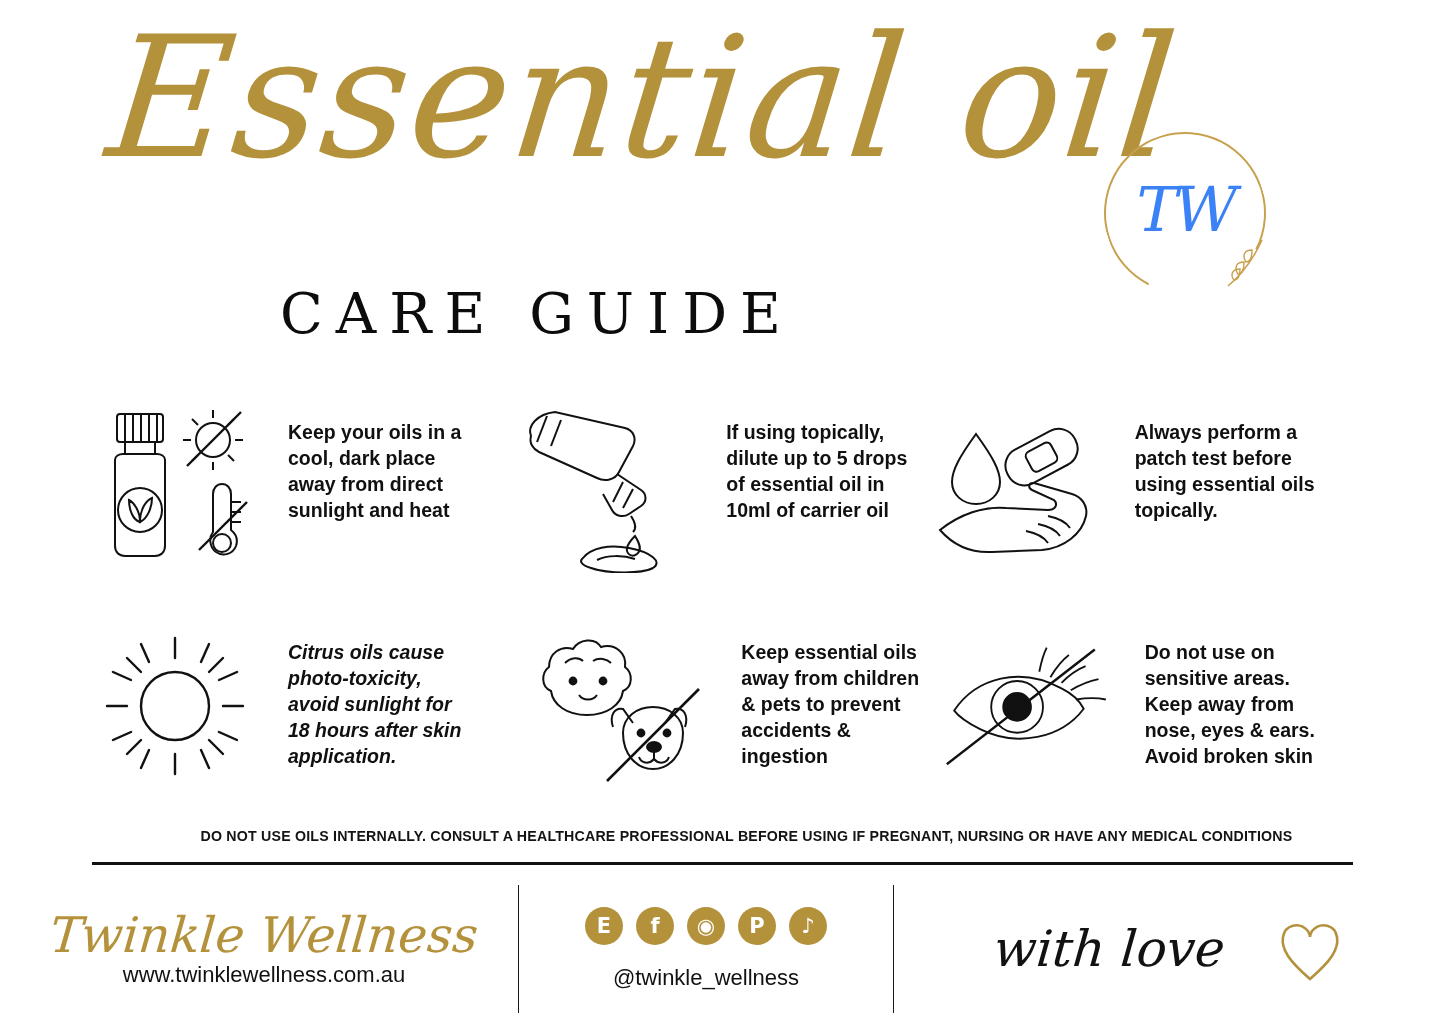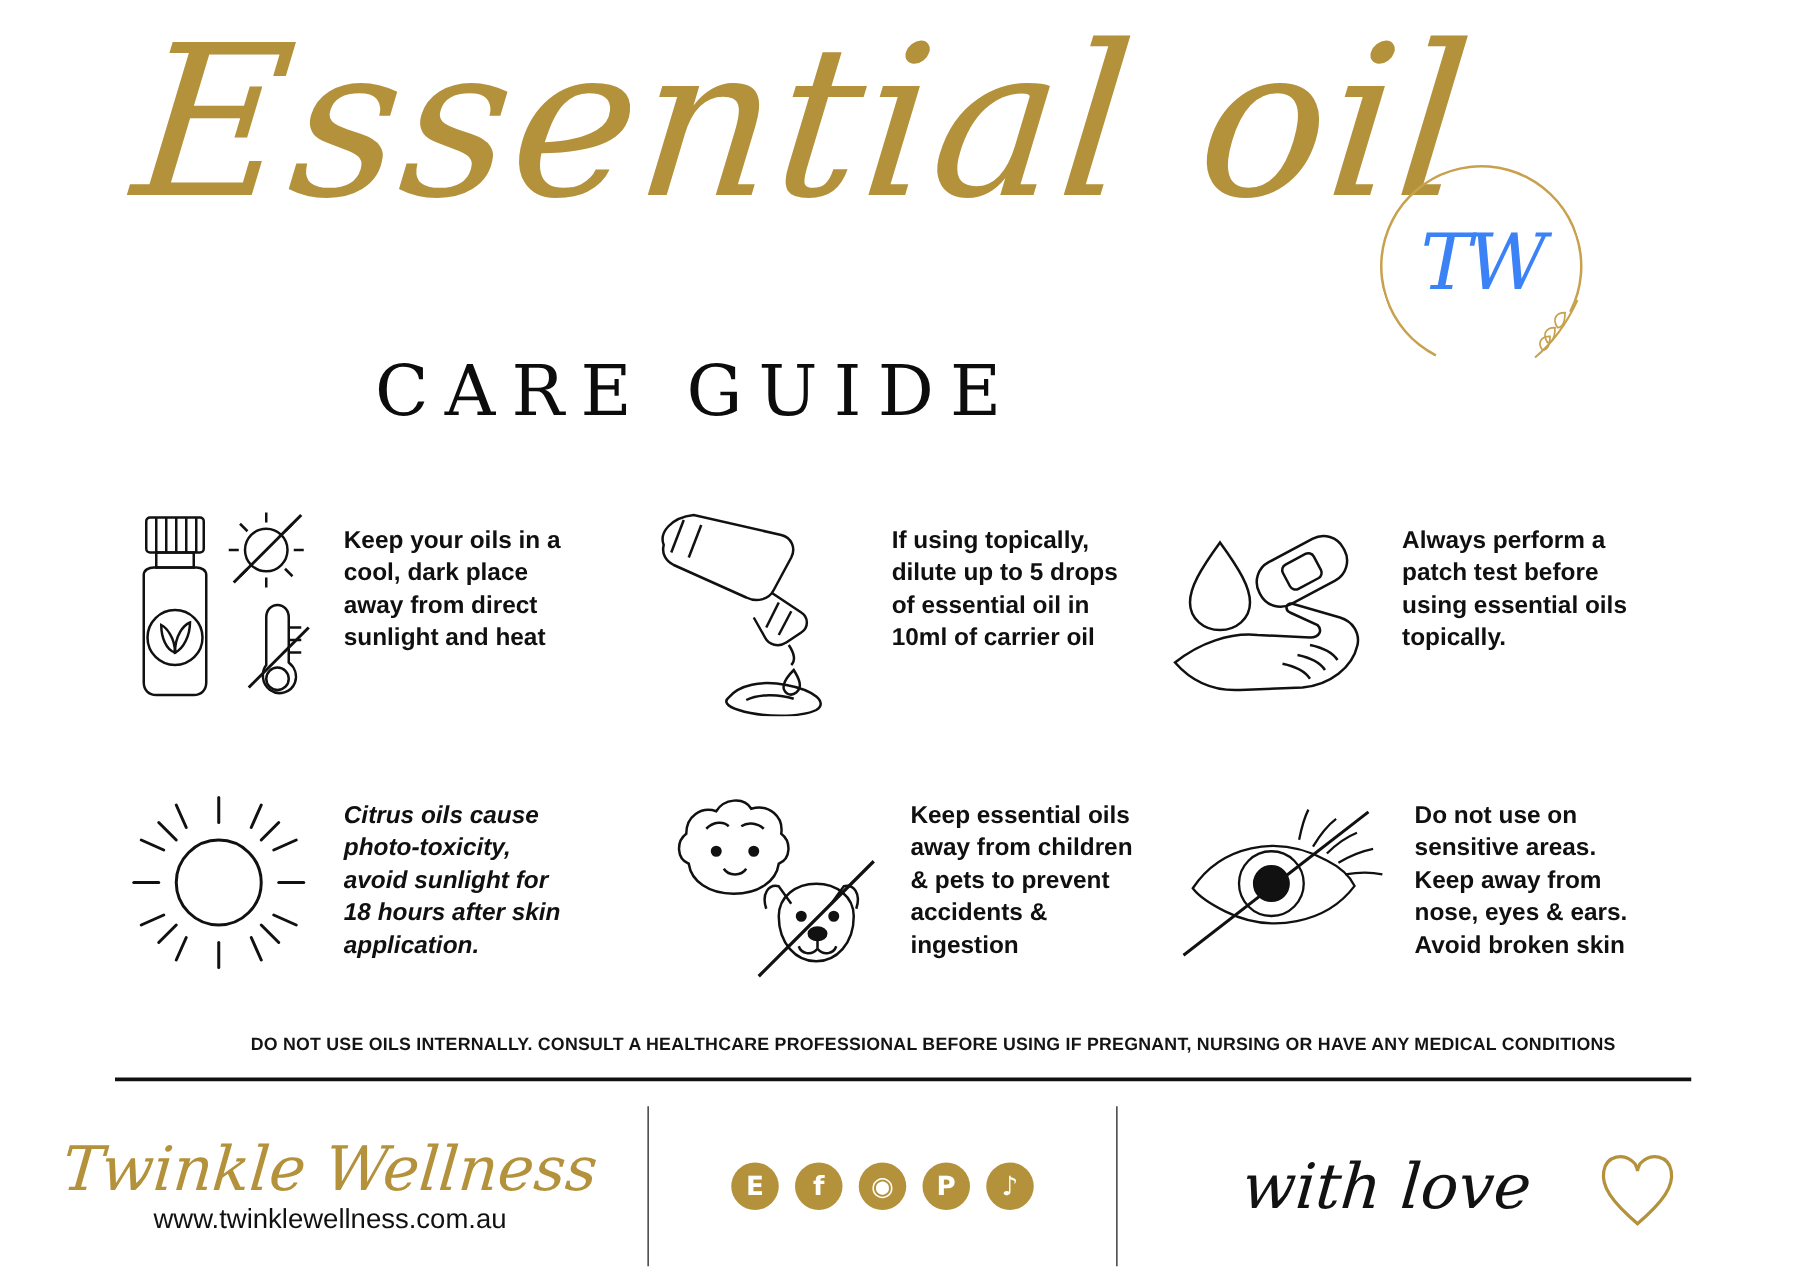--- a/index.html
+++ b/index.html
@@ -30,21 +30,21 @@
     font-style: italic;
     font-size: 168px;
     line-height: 1;
     color: #b4923c;
     letter-spacing: 2px;
     white-space: nowrap;
     transform: skewX(-6deg);
   }
   .care-guide {
     position: absolute;
-    left: 300px;
+    left: 280px;
     top: 281px;
     font-family: "DejaVu Serif", serif;
     font-size: 56px;
     letter-spacing: 13px;
     color: #0c0c0c;
     white-space: nowrap;
   }
   .logo-badge {
     position: absolute;
     left: 1104px;
@@ -87,21 +87,21 @@
     width: 1445px;
     display: grid;
     grid-template-columns: repeat(3, 1fr);
     grid-template-rows: 220px 185px;
     padding: 0 95px;
     column-gap: 0px;
   }
   .tip {
     display: flex;
     align-items: flex-start;
-    gap: 15px;
+    gap: 28px;
   }
   .tip .art {
     flex: 0 0 auto;
     width: 165px;
     height: 175px;
     display: flex;
     align-items: center;
     justify-content: center;
   }
   .tip .txt {
@@ -417,20 +417,21 @@
   <div class="vdiv"></div>
 
   <div class="social-col">
     <div class="social-icons">
       <div class="sic">E</div>
       <div class="sic">f</div>
       <div class="sic">◉</div>
       <div class="sic">P</div>
       <div class="sic">♪</div>
     </div>
+    <div class="social-handle">@twinkle_wellness</div>
   </div>
 
   <div class="vdiv"></div>
 
   <div class="love-col">
     <div class="with-love">with love</div>
     <div>
       <svg width="70" height="72" viewBox="0 0 70 72">
         <path d="M35 66 C14 48 6 36 8 24 C10 12 24 8 33 18 C34 20 35 22 35 24 C35 22 36 20 37 18 C46 8 60 12 62 24 C64 36 56 48 35 66 Z" fill="none" stroke="#b4923c" stroke-width="2.6"></path>
       </svg>

